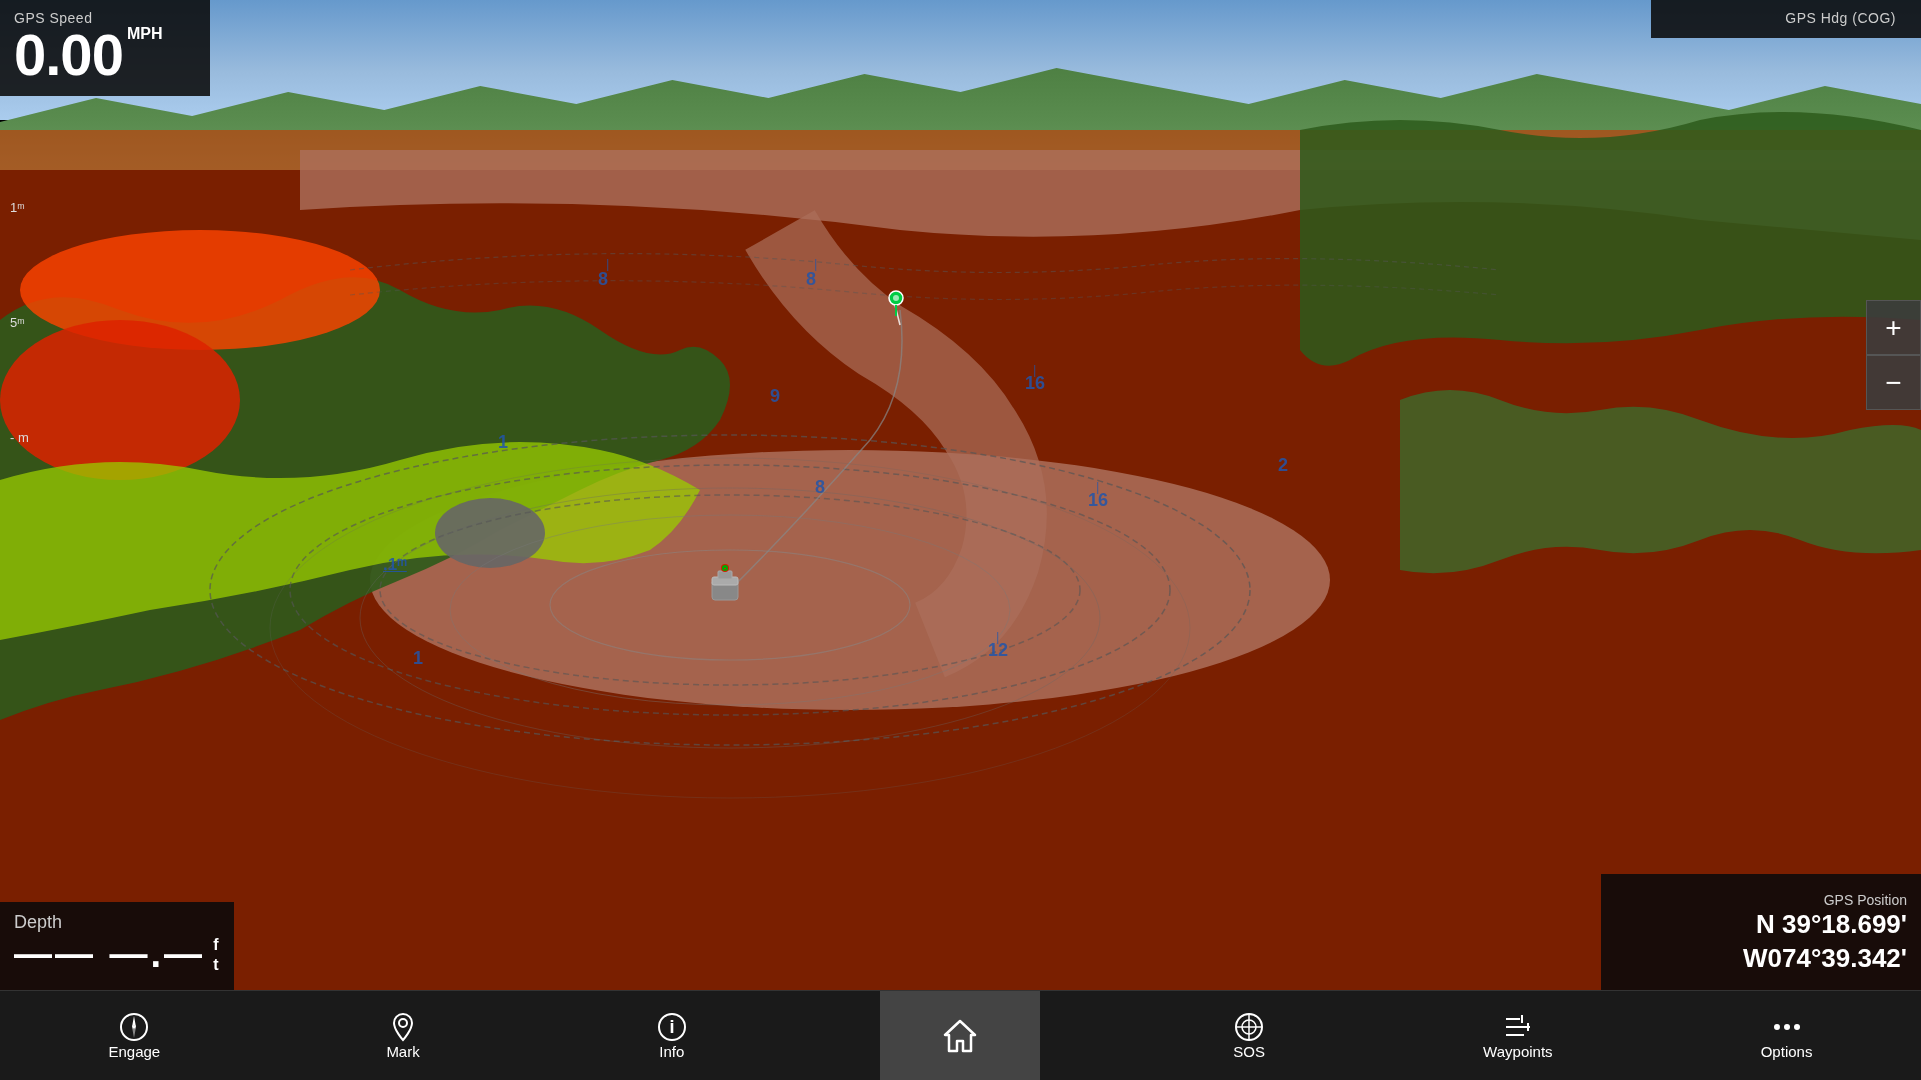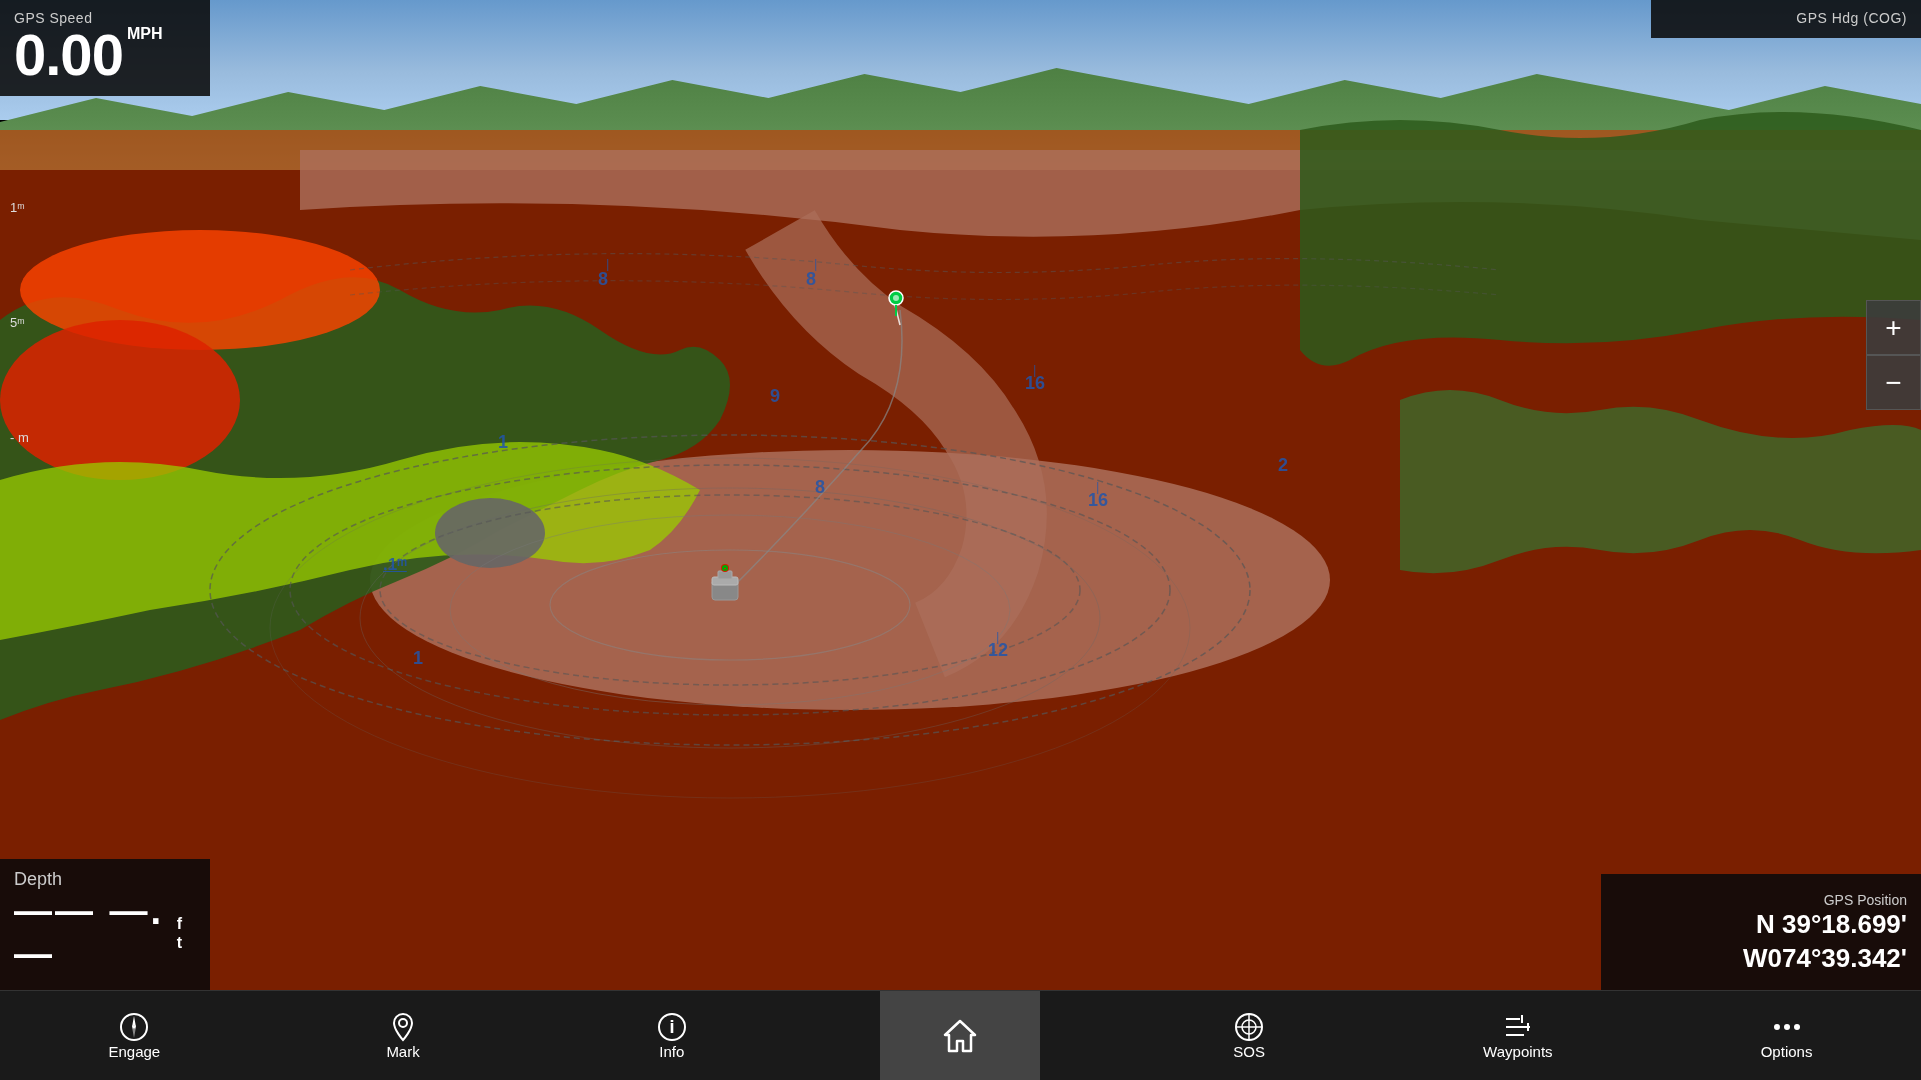--- a/index.html
+++ b/index.html
@@ -55,45 +55,45 @@
       color: white;
       padding: 10px 14px 12px 14px;
     }
 
     .panel-topright {
       position: absolute;
       top: 0; right: 0;
       width: 270px;
       background: rgba(10,10,10,0.88);
       color: white;
-      padding: 10px 14px 12px 14px;
+      padding: 10px 25px 12px 14px;
       text-align: right;
     }
 
     .panel-label {
       font-size: 14px;
       color: #ccc;
       font-weight: normal;
       letter-spacing: 0.5px;
     }
 
     .panel-value-large {
       font-size: 58px;
       font-weight: bold;
       line-height: 1;
       letter-spacing: -1px;
     }
 
     .panel-bottomleft {
       position: absolute;
       bottom: 90px; left: 0;
-      width: 210px;
+      width: 234px;
       background: rgba(10,10,10,0.88);
       color: white;
-      padding: 10px 28px 14px 14px;
+      padding: 10px 14px 14px 14px;
     }
 
     .panel-bottomright {
       position: absolute;
       bottom: 90px; right: 0;
       width: 320px;
       background: rgba(10,10,10,0.88);
       color: white;
       padding: 18px 14px 14px 14px;
       text-align: right;

